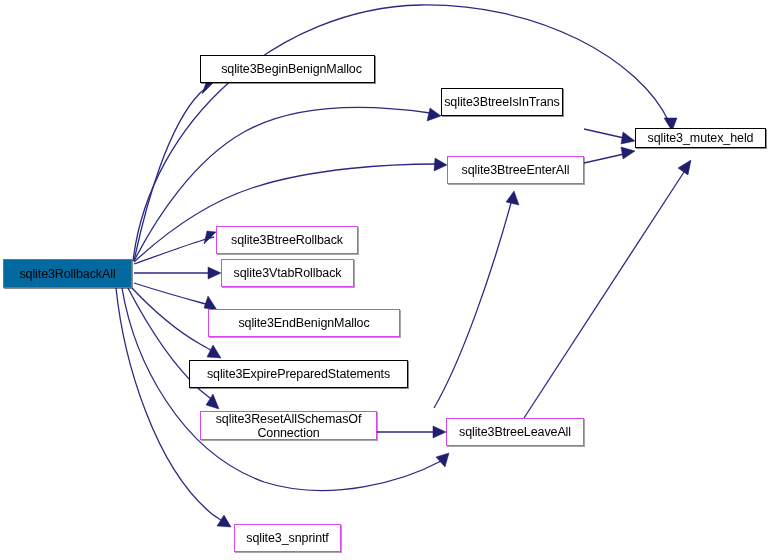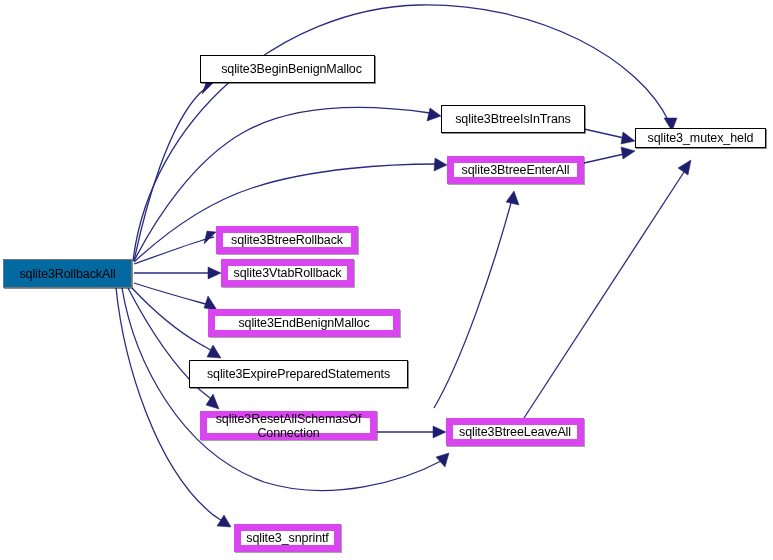--- a/index.html
+++ b/index.html
@@ -46,21 +46,21 @@
     white-space: pre-line;
     background: #ffffff;
     border: 1px solid #000000;
     box-shadow: 1px 1px 0 rgba(0,0,0,0.45);
   }
   .node-box.root {
     background: #0369a1;
     border: 1px solid #737373;
   }
   .node-box.hot {
-    border: 7px solid #d946ef;
+    border: 1px solid #d946ef;
     box-shadow: 1px 1px 0 rgba(0,0,0,0.35);
   }
 </style>
 </head>
 <body>
 
 <div id="canvas">
 
   <svg id="graph-svg" viewBox="0 0 773 560">
     <g>
@@ -112,21 +112,21 @@
 
       <path class="edge-path" d="M 524,418 L 684,172"></path>
       <polygon class="edge-head" points="691,160 688,175 678,168"></polygon>
 
     </g>
   </svg>
 
   <div id="nodes">
       <div class="node-box root" style="left: 3px; top: 259px; width: 129px; height: 29px;">sqlite3RollbackAll</div>
       <div class="node-box" style="left: 200px; top: 55px; width: 175px; height: 28px; padding-left: 8px;">sqlite3BeginBenignMalloc</div>
-      <div class="node-box" style="left: 441px; top: 105px; width: 144px; height: 28px;">sqlite3BtreeIsInTrans</div>
+      <div class="node-box" style="left: 441px; top: 88px; width: 122px; height: 28px;">sqlite3BtreeIsInTrans</div>
       <div class="node-box hot" style="left: 447px; top: 156px; width: 137px; height: 28px;">sqlite3BtreeEnterAll</div>
       <div class="node-box" style="left: 635px; top: 128px; width: 131px; height: 20px;">sqlite3_mutex_held</div>
       <div class="node-box hot" style="left: 216px; top: 207px; width: 142px; height: 28px; margin-top: 19px;">sqlite3BtreeRollback</div>
       <div class="node-box hot" style="left: 221px; top: 259px; width: 133px; height: 28px; text-align: right;">sqlite3VtabRollback</div>
       <div class="node-box hot" style="left: 208px; top: 309px; width: 192px; height: 28px;">sqlite3EndBenignMalloc</div>
       <div class="node-box" style="left: 189px; top: 360px; width: 219px; height: 28px;">sqlite3ExpirePreparedStatements</div>
       <div class="node-box hot" style="left: 200px; top: 411px; width: 177px; height: 29px;">sqlite3ResetAllSchemasOf
 Connection</div>
       <div class="node-box hot" style="left: 446px; top: 418px; width: 138px; height: 28px;">sqlite3BtreeLeaveAll</div>
       <div class="node-box hot" style="left: 234px; top: 524px; width: 107px; height: 28px;">sqlite3_snprintf</div>

